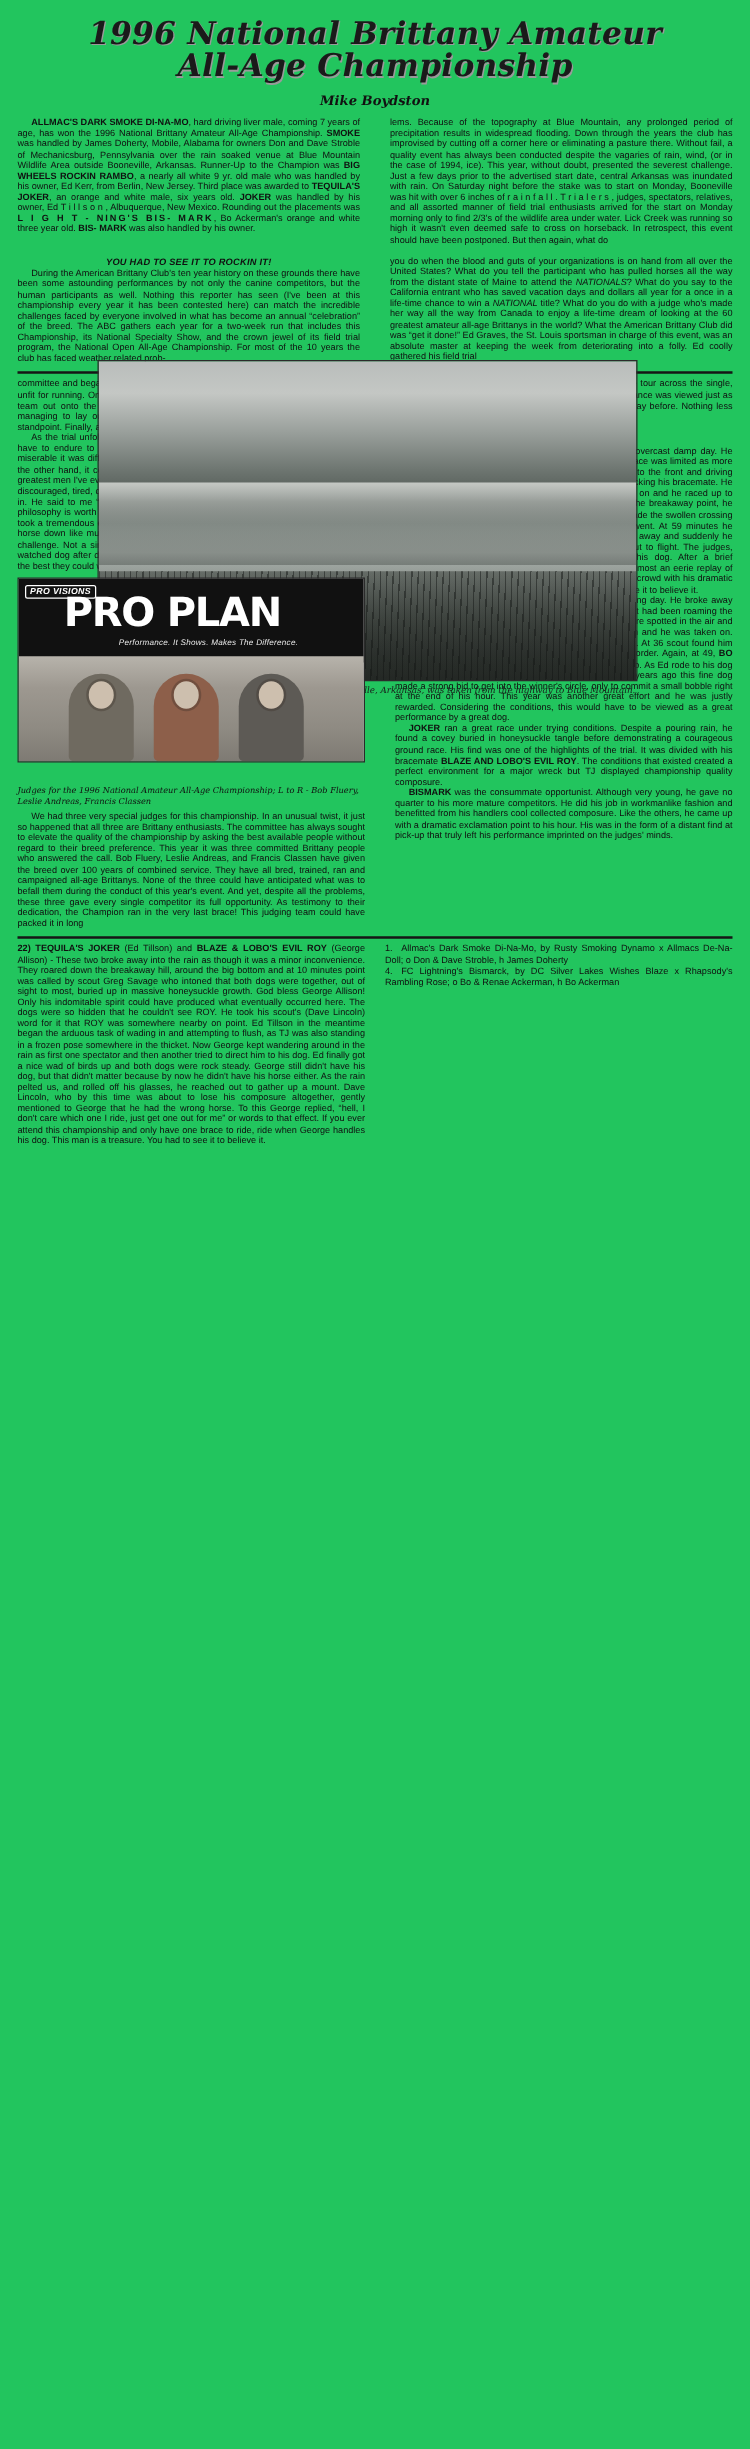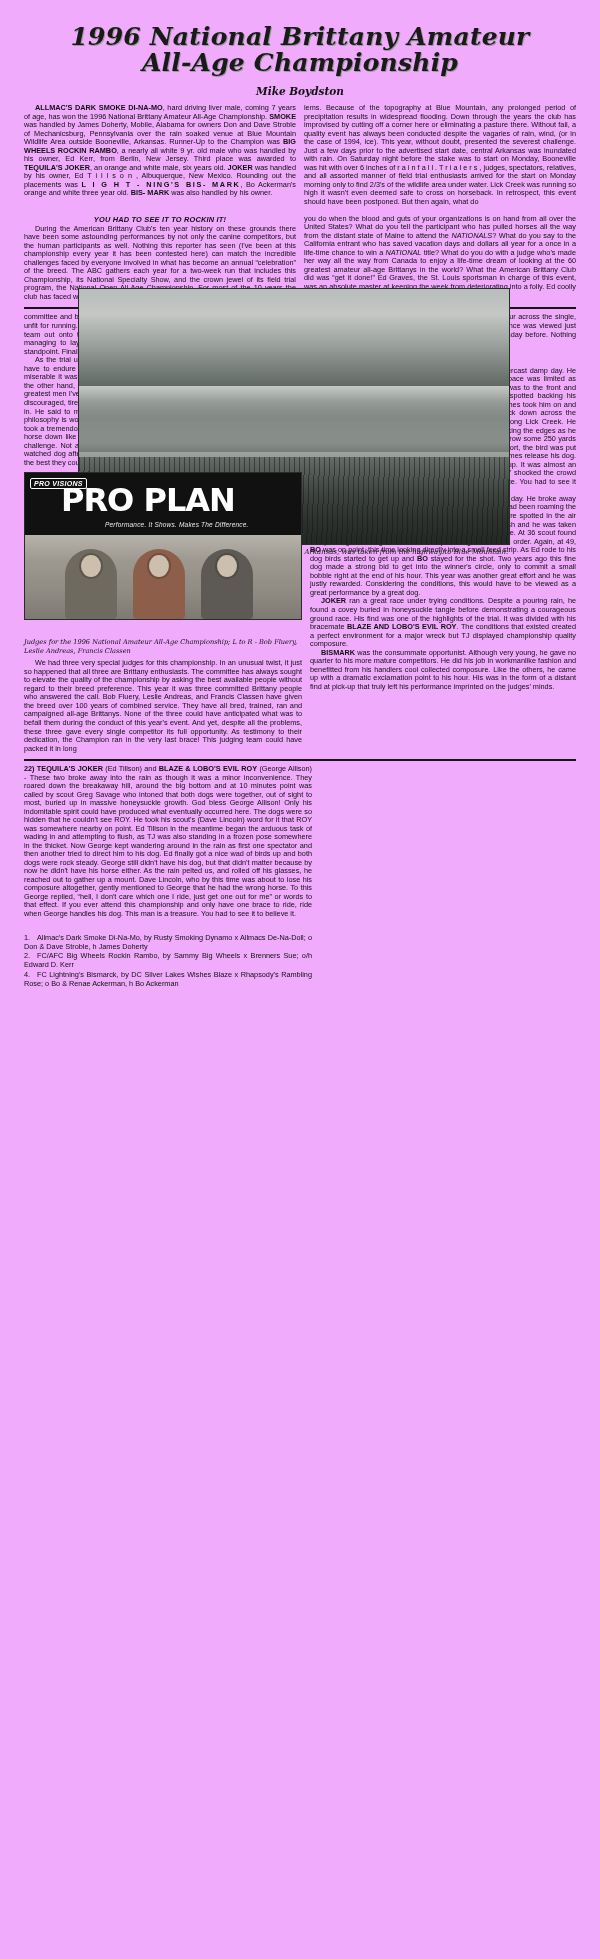--- a/index.html
+++ b/index.html
@@ -6,23 +6,23 @@
   body{
     width:600px;
     font-family:"Liberation Sans", sans-serif;
     color:#101010;
     -webkit-font-smoothing:antialiased;
   }
   .page{
     width:600px;
     min-height:1959px;
     position:relative;
-    padding:18px;
-    box-sizing:border-box;
-    background:#f0abfc;
+    padding:8px;
+    box-sizing:border-box;
+    background:#22c55e;
   }
 
   
   .masthead{
     padding:6px 10px 0 10px;
     text-align:center;
   }
   .title-line{
     font-family:"DejaVu Serif", serif;
     font-weight:bold;
@@ -40,21 +40,21 @@
     font-weight:bold;
     font-size:10.5px;
     margin-top:9px;
     margin-bottom:7px;
     color:#111;
   }
 
   
   .cols{
     display:flex;
-    gap:8px;
+    gap:24px;
     padding:0 6px;
     box-sizing:border-box;
   }
   .col{
     width:290px;
     box-sizing:border-box;
   }
   p.body{
     font-size:7.3px;
     line-height:8.55px;
@@ -171,21 +171,20 @@
     font-style:italic;
     font-size:6.6px;
     line-height:8.4px;
     margin-top:18px;
   }
 
   
   .bottom-cols{
     display:flex; gap:16px; padding:0 6px; box-sizing:border-box;
     margin-top:4px;
-    flex-direction:column;
   }
   .bcol{ width:288px; box-sizing:border-box; }
   p.body.tight{ line-height:8.5px; }
   ol.placings{
     margin:0; padding:0; list-style:none;
   }
   ol.placings li{
     font-size:7.3px; line-height:8.9px; text-align:justify;
     margin:0 0 0.5px 0;
     padding-left:0;
@@ -280,19 +279,18 @@
   <hr class="rule-heavy">
 
   <div class="bottom-cols">
     <div class="bcol">
       <p class="body cont tight"><span class="bold">22) </span><span class="bold">TEQUILA'S JOKER</span><span> (Ed Tillson) and </span><span class="bold">BLAZE &amp; LOBO'S EVIL ROY</span><span> (George Allison) -</span><span> These two broke away into the rain as though it was a minor inconvenience. They roared down the breakaway hill, around the big bottom and at 10 minutes point was called by scout Greg Savage who intoned that both dogs were together, out of sight to most, buried up in massive honeysuckle growth. God bless George Allison! Only his indomitable spirit could have produced what eventually occurred here. The dogs were so hidden that he couldn't see ROY. He took his scout's (Dave Lincoln) word for it that ROY was somewhere nearby on point. Ed Tillson in the meantime began the arduous task of wading in and attempting to flush, as TJ was also standing in a frozen pose somewhere in the thicket. Now George kept wandering around in the rain as first one spectator and then another tried to direct him to his dog. Ed finally got a nice wad of birds up and both dogs were rock steady. George still didn't have his dog, but that didn't matter because by now he didn't have his horse either. As the rain pelted us, and rolled off his glasses, he reached out to gather up a mount. Dave Lincoln, who by this time was about to lose his composure altogether, gently mentioned to George that he had the wrong horse. To this George replied, “hell, I don't care which one I ride, just get one out for me” or words to that effect. If you ever attend this championship and only have one brace to ride, ride when George handles his dog. This man is a treasure. You had to see it to believe it.</span></p>
     </div>
 
     <div class="bcol">
       <ol class="placings">
         <li><span class="num">1.</span><span>Allmac's Dark Smoke Di-Na-Mo, by Rusty Smoking Dynamo x Allmacs De-Na-Doll; o Don &amp; Dave Stroble, h James Doherty</span></li>
-        <li><span class="num">2.</span><span>FC/AFC Big Wheels Rockin Rambo, by Sammy Big Wheels x Brenners Sue; o/h Edward D. Kerr</span></li>
         <li><span class="num">4.</span><span>FC Lightning's Bismarck, by DC Silver Lakes Wishes Blaze x Rhapsody's Rambling Rose; o Bo &amp; Renae Ackerman, h Bo Ackerman</span></li>
       </ol>
     </div>
   </div>
 
 </div>
 
 </body></html>

